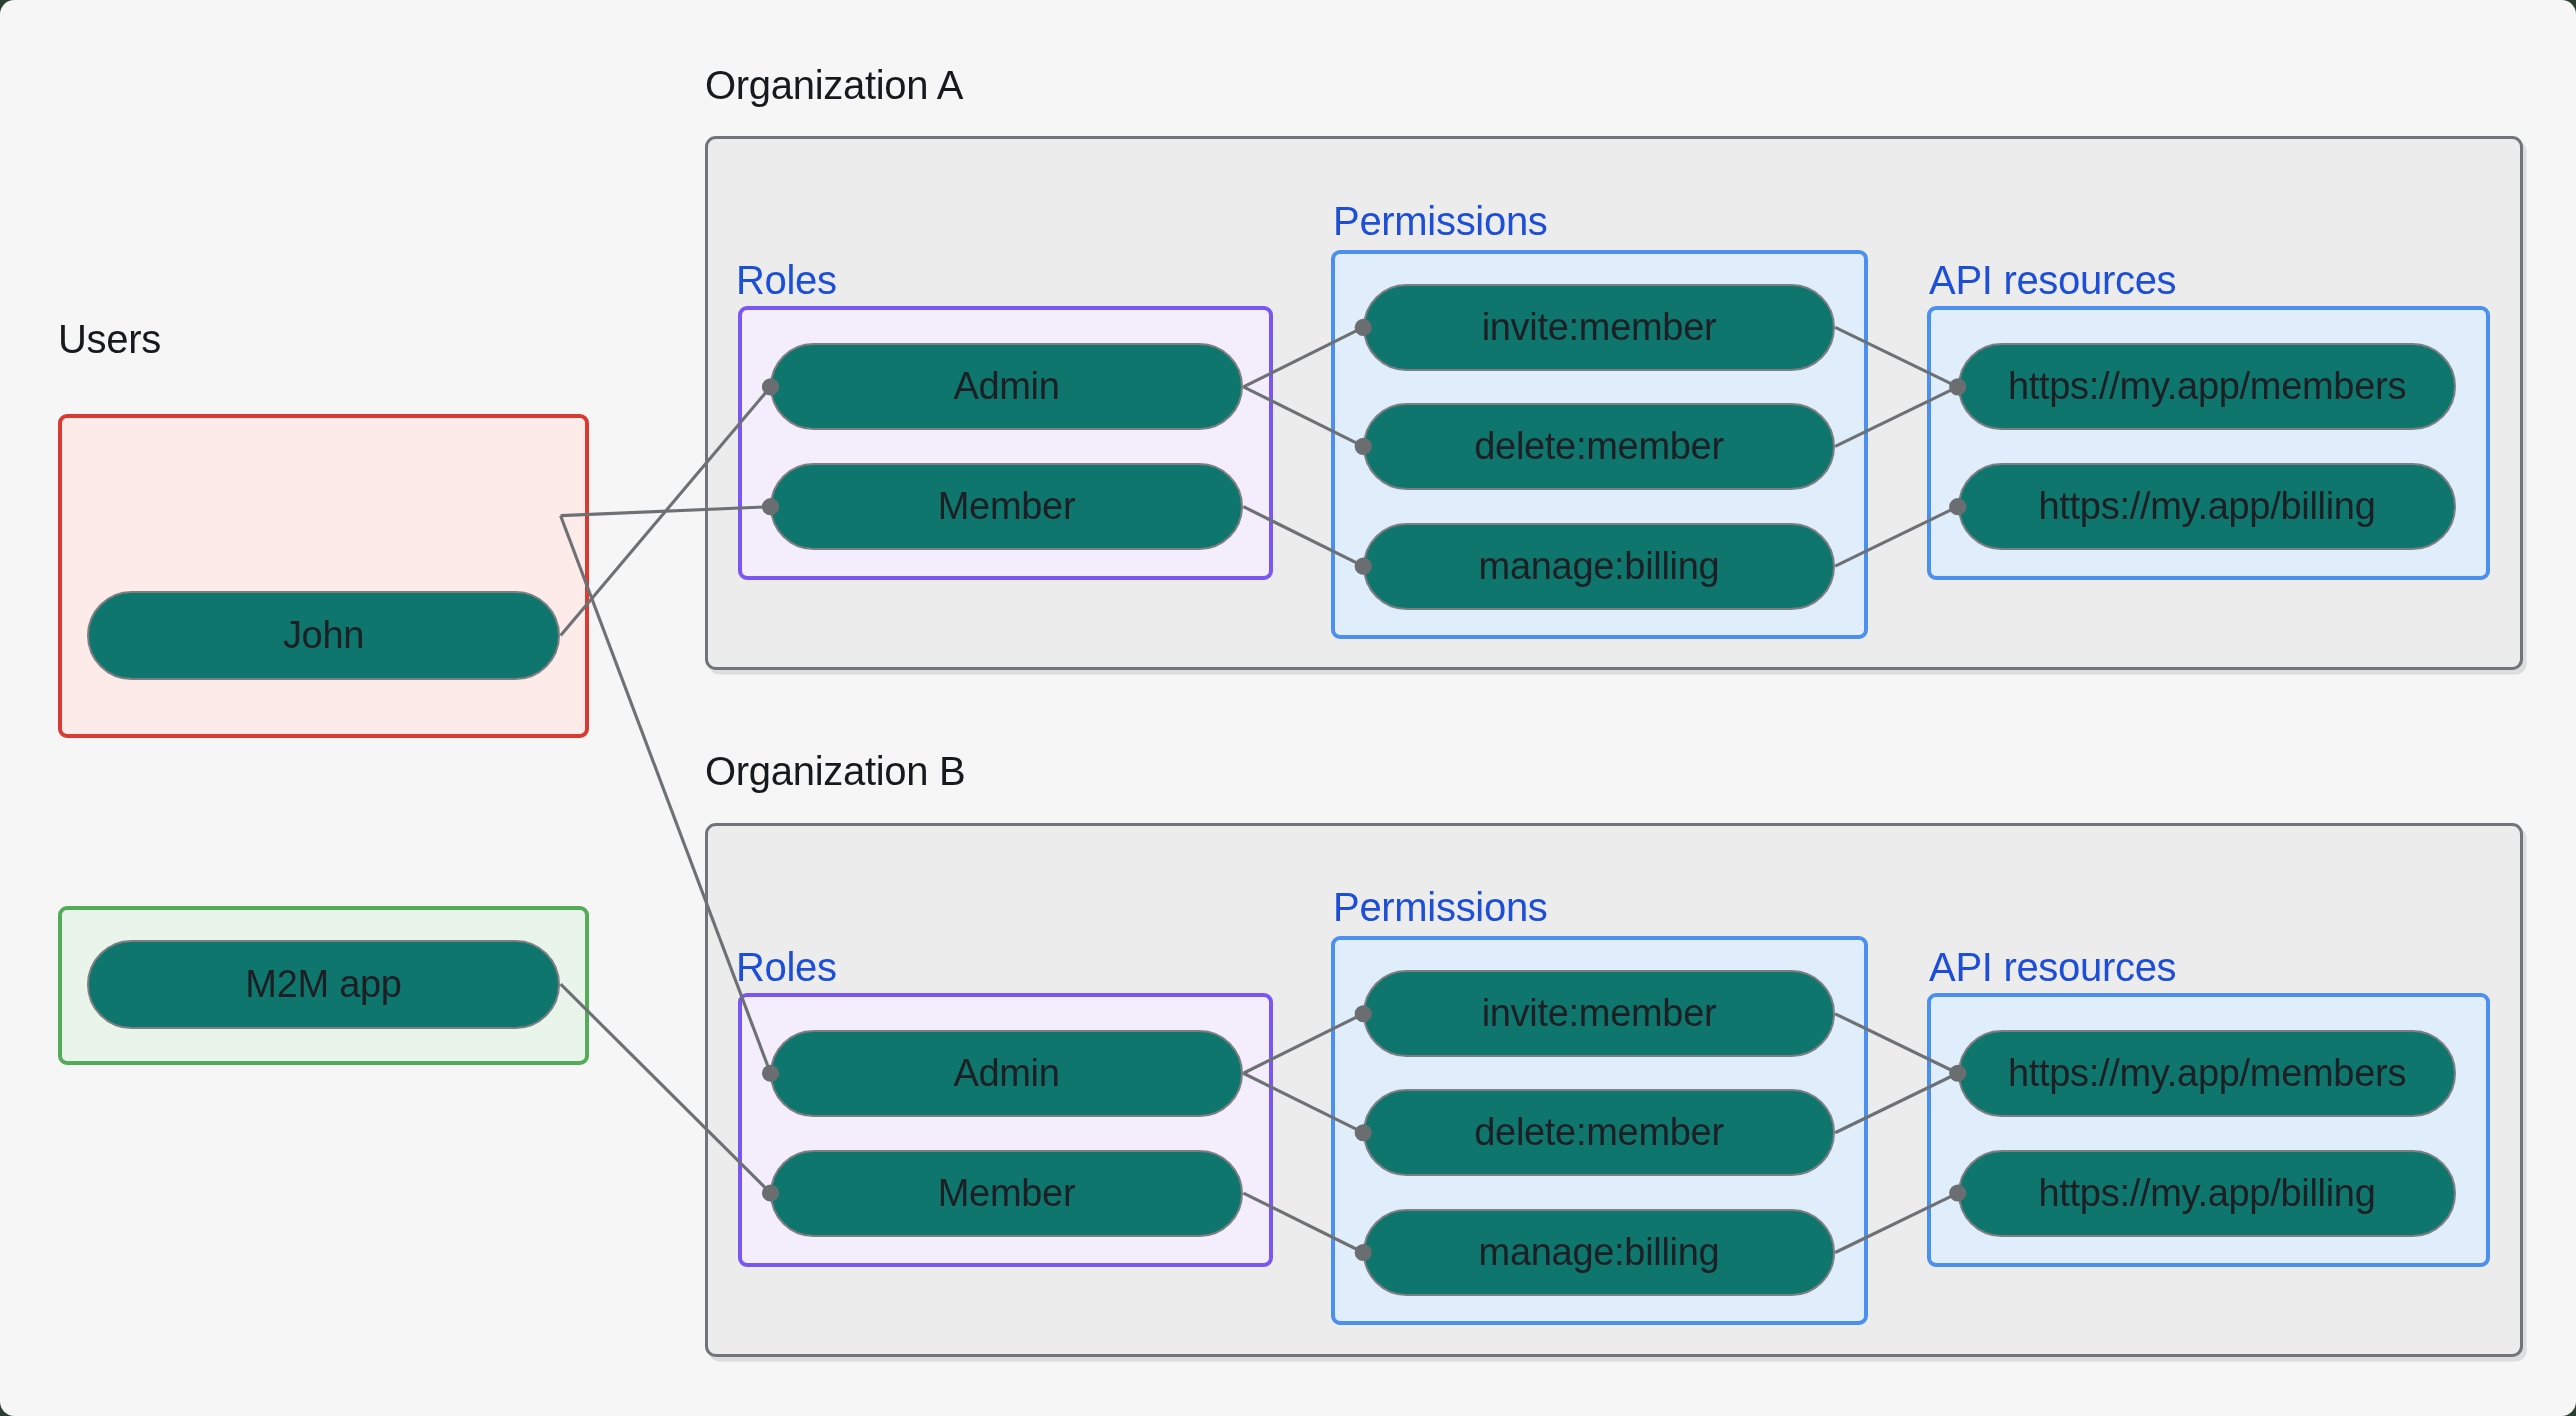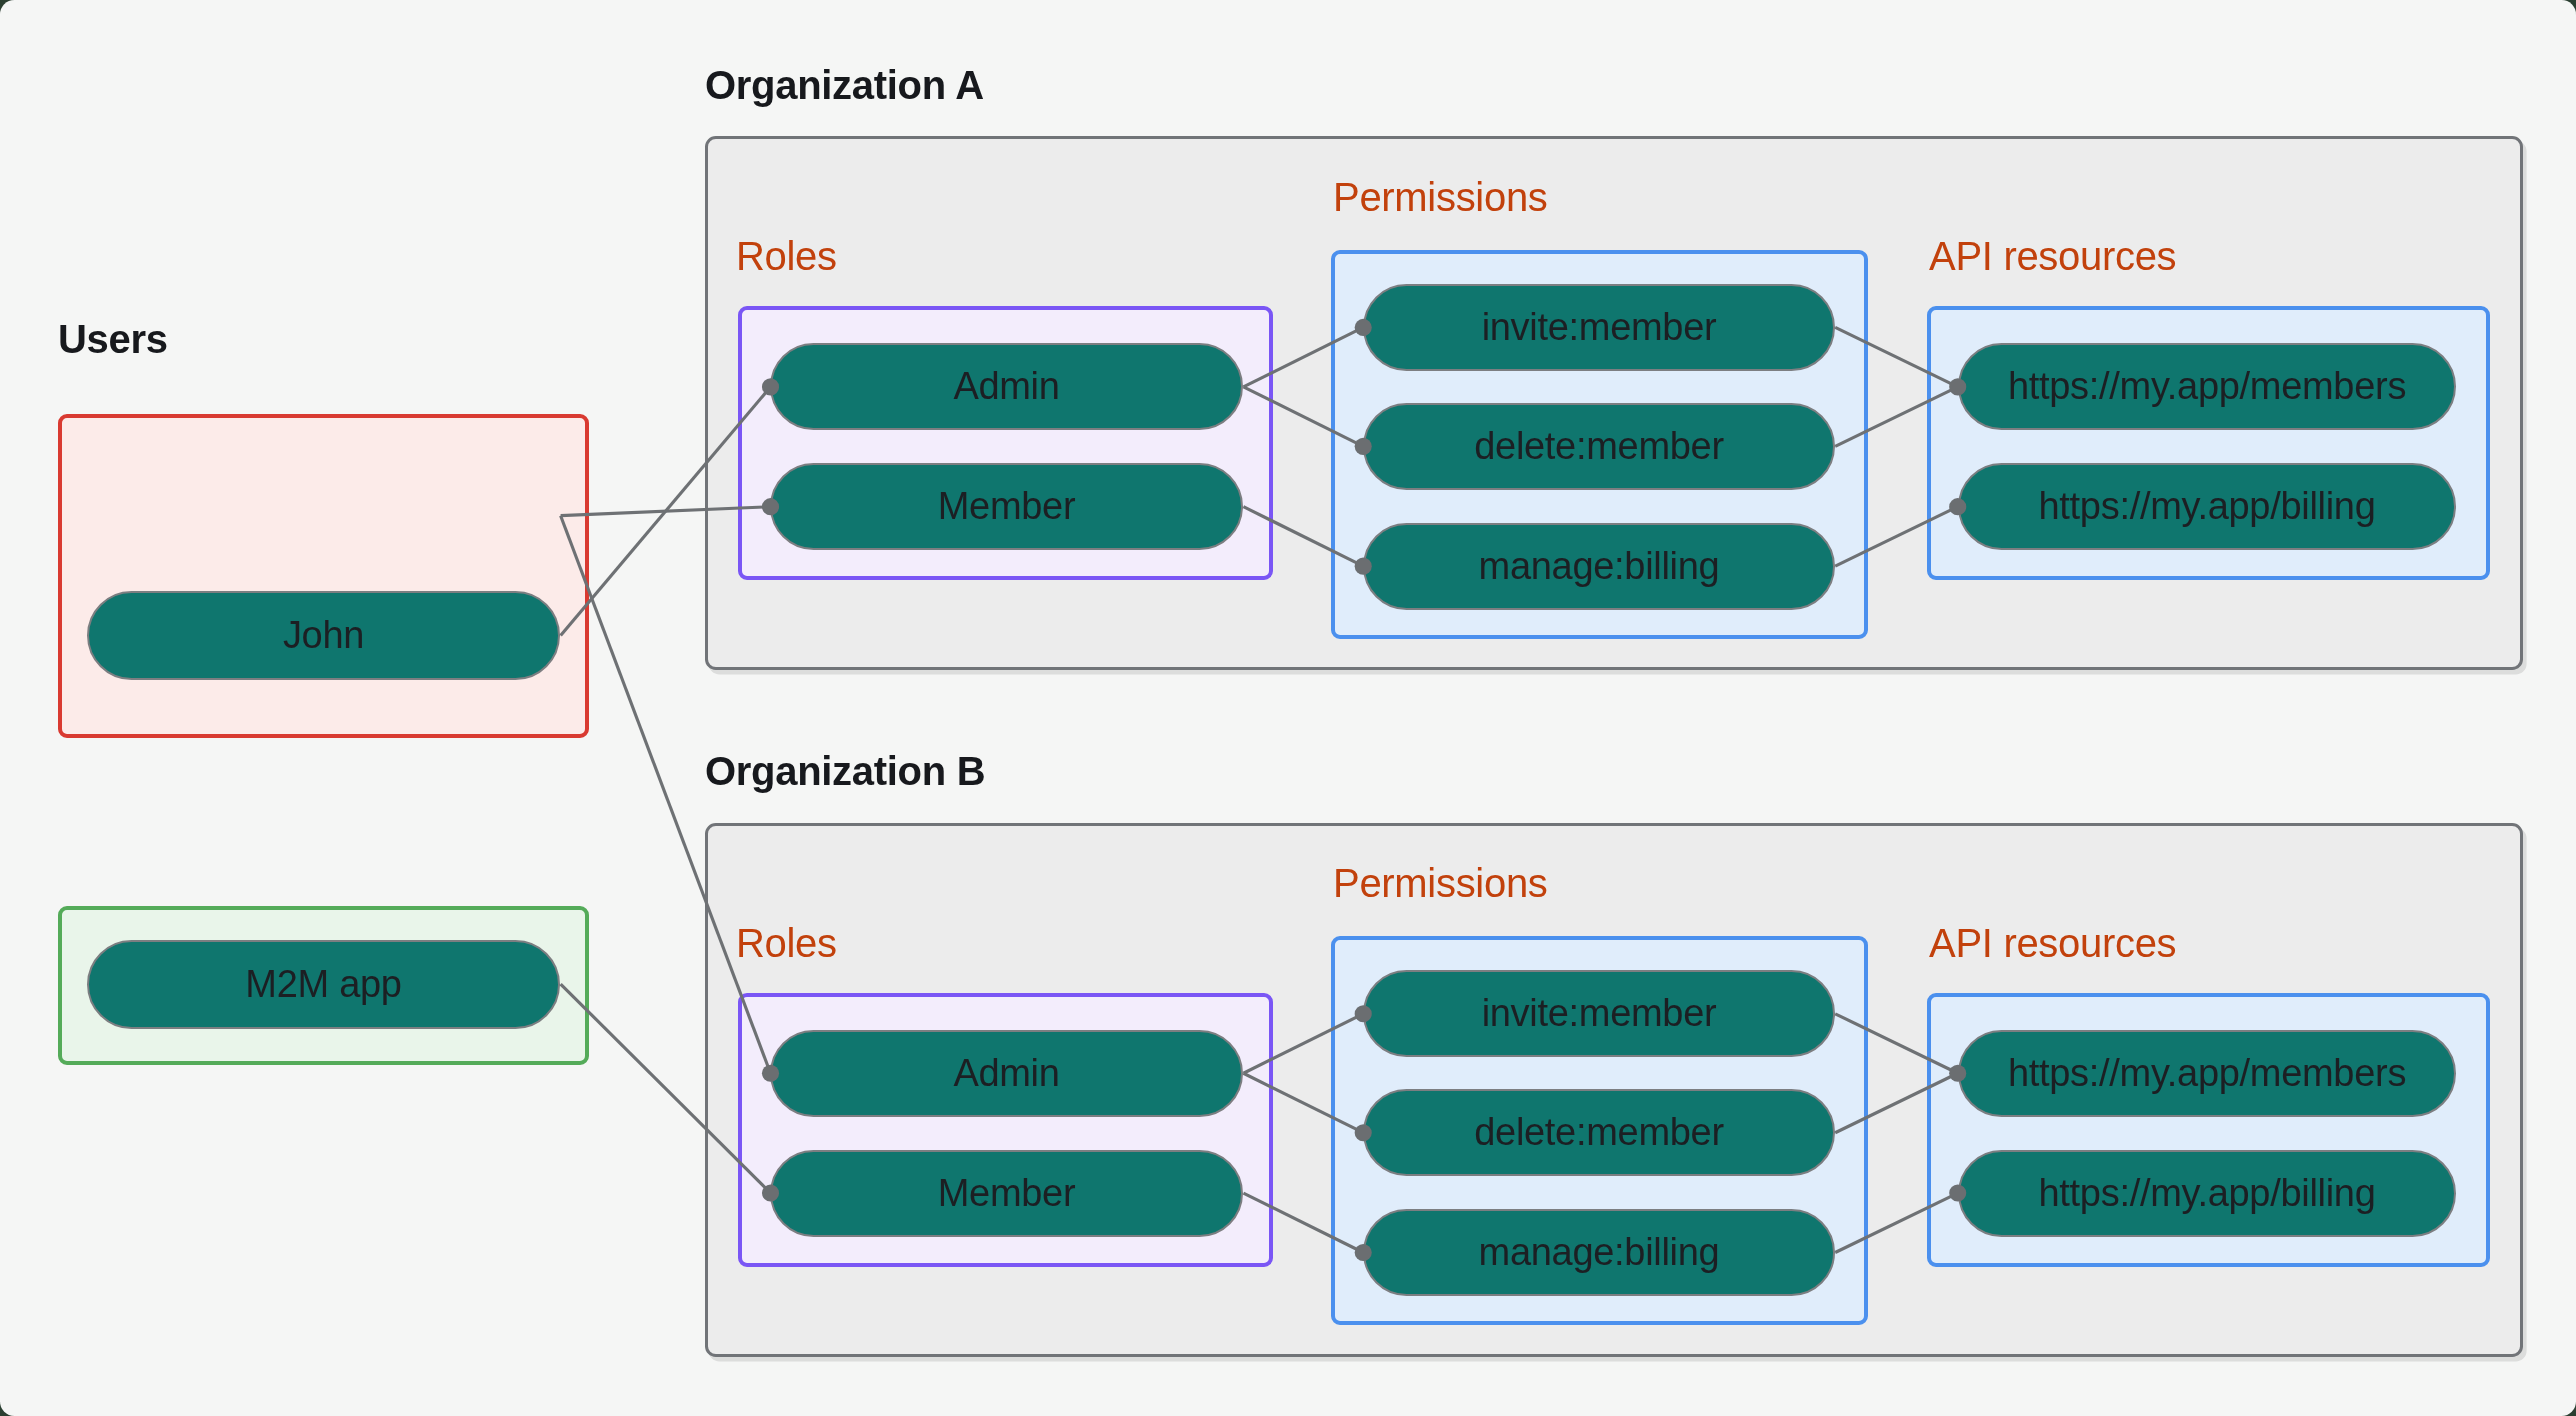--- a/index.html
+++ b/index.html
@@ -8,33 +8,34 @@
     width:2576px;height:1416px;
     background:#f5f6f5;
     border-radius:14.4px;
     overflow:hidden;
     font-family:"Liberation Sans", sans-serif;
     letter-spacing:-0.3px;
   }
   .section-label{
     position:absolute;
     font-size:40px;
-    font-weight:700;
+    font-weight:400;
     color:#17191d;
     line-height:1.0;
     white-space:nowrap;
   }
   .inner-label{
     position:absolute;
     font-size:40px;
     font-weight:500;
-    color:#c2410c;
+    color:#1d4ed8;
     line-height:1.0;
     white-space:nowrap;
     z-index:2;
+    margin-top:24px;
   }
   .box{
     position:absolute;
     box-sizing:border-box;
     border-radius:9px;
   }
   .box.red{   background:#fcebe9; border:4.5px solid #d93a31; }
   .box.green{ background:#e9f5ea; border:4.5px solid #54ab59; }
   .box.gray{
     background:#ececec;

